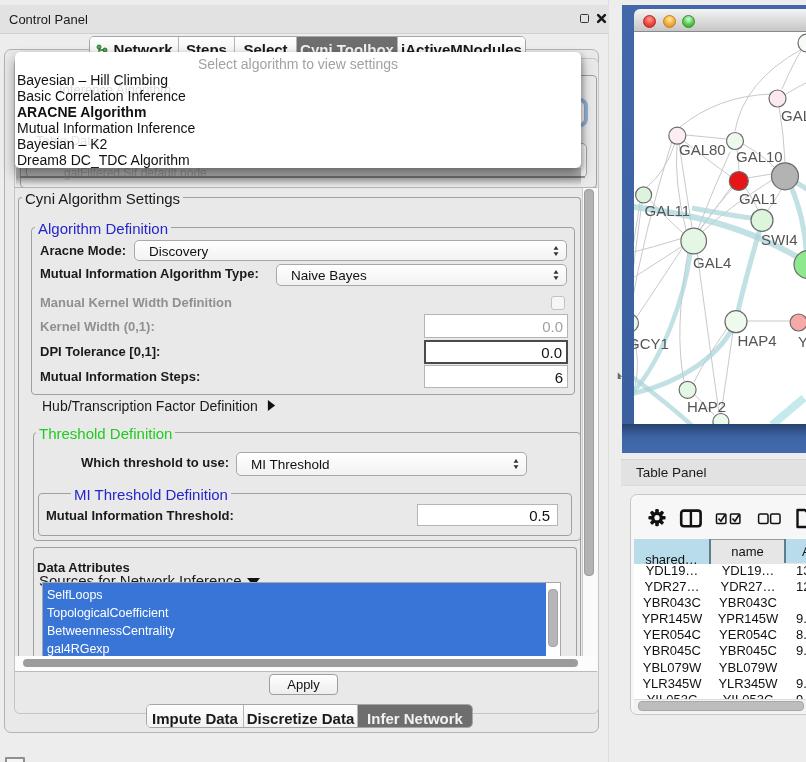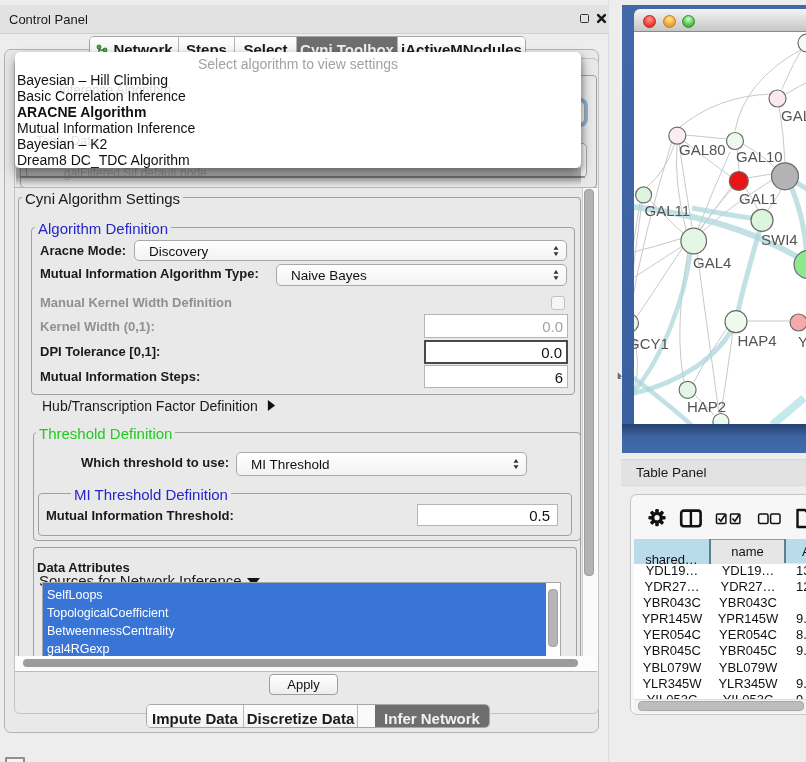--- a/index.html
+++ b/index.html
@@ -156,21 +156,21 @@
 <div class="abs" style="left:23px;top:659px;width:555px;height:8px;border-radius:4px;background:#9c9c9c;"></div>
 <div class="abs" style="left:15px;top:671px;width:582px;height:1px;background:#bbbbbb;"></div>
 
 <div class="abs" style="left:269px;top:674px;width:67px;height:19px;border:1px solid #9e9e9e;border-radius:4px;
      background:linear-gradient(#ffffff,#ededed);font-size:13px;font-weight:normal;color:#111;display:flex;
      align-items:center;justify-content:center;">Apply</div>
 
 <div class="tabstrip" style="left:146px;top:704px;height:22px;">
   <div class="tab" style="width:96px;">Impute Data</div>
   <div class="tab" style="width:113px;">Discretize Data</div>
-  <div class="tab sel" style="width:114px;margin-left:17px;">Infer Network</div>
+  <div class="tab sel" style="width:114px;">Infer Network</div>
 </div>
 
 <div class="abs" style="left:5px;top:757px;width:16px;height:12px;border:2px solid #8f8f8f;
      border-radius:1px;background:#f5f5f5;"></div>
 
 <div class="abs" style="left:622px;top:5px;width:184px;height:448px;
      background:linear-gradient(#4268aa,#3a5f9e);"></div>
 
 <div class="abs" style="left:634px;top:9px;width:172px;height:22px;border-radius:6px 0 0 0;
      background:linear-gradient(#f4f4f4,#c6c6c6);border-bottom:1px solid #8a8a8a;"></div>

